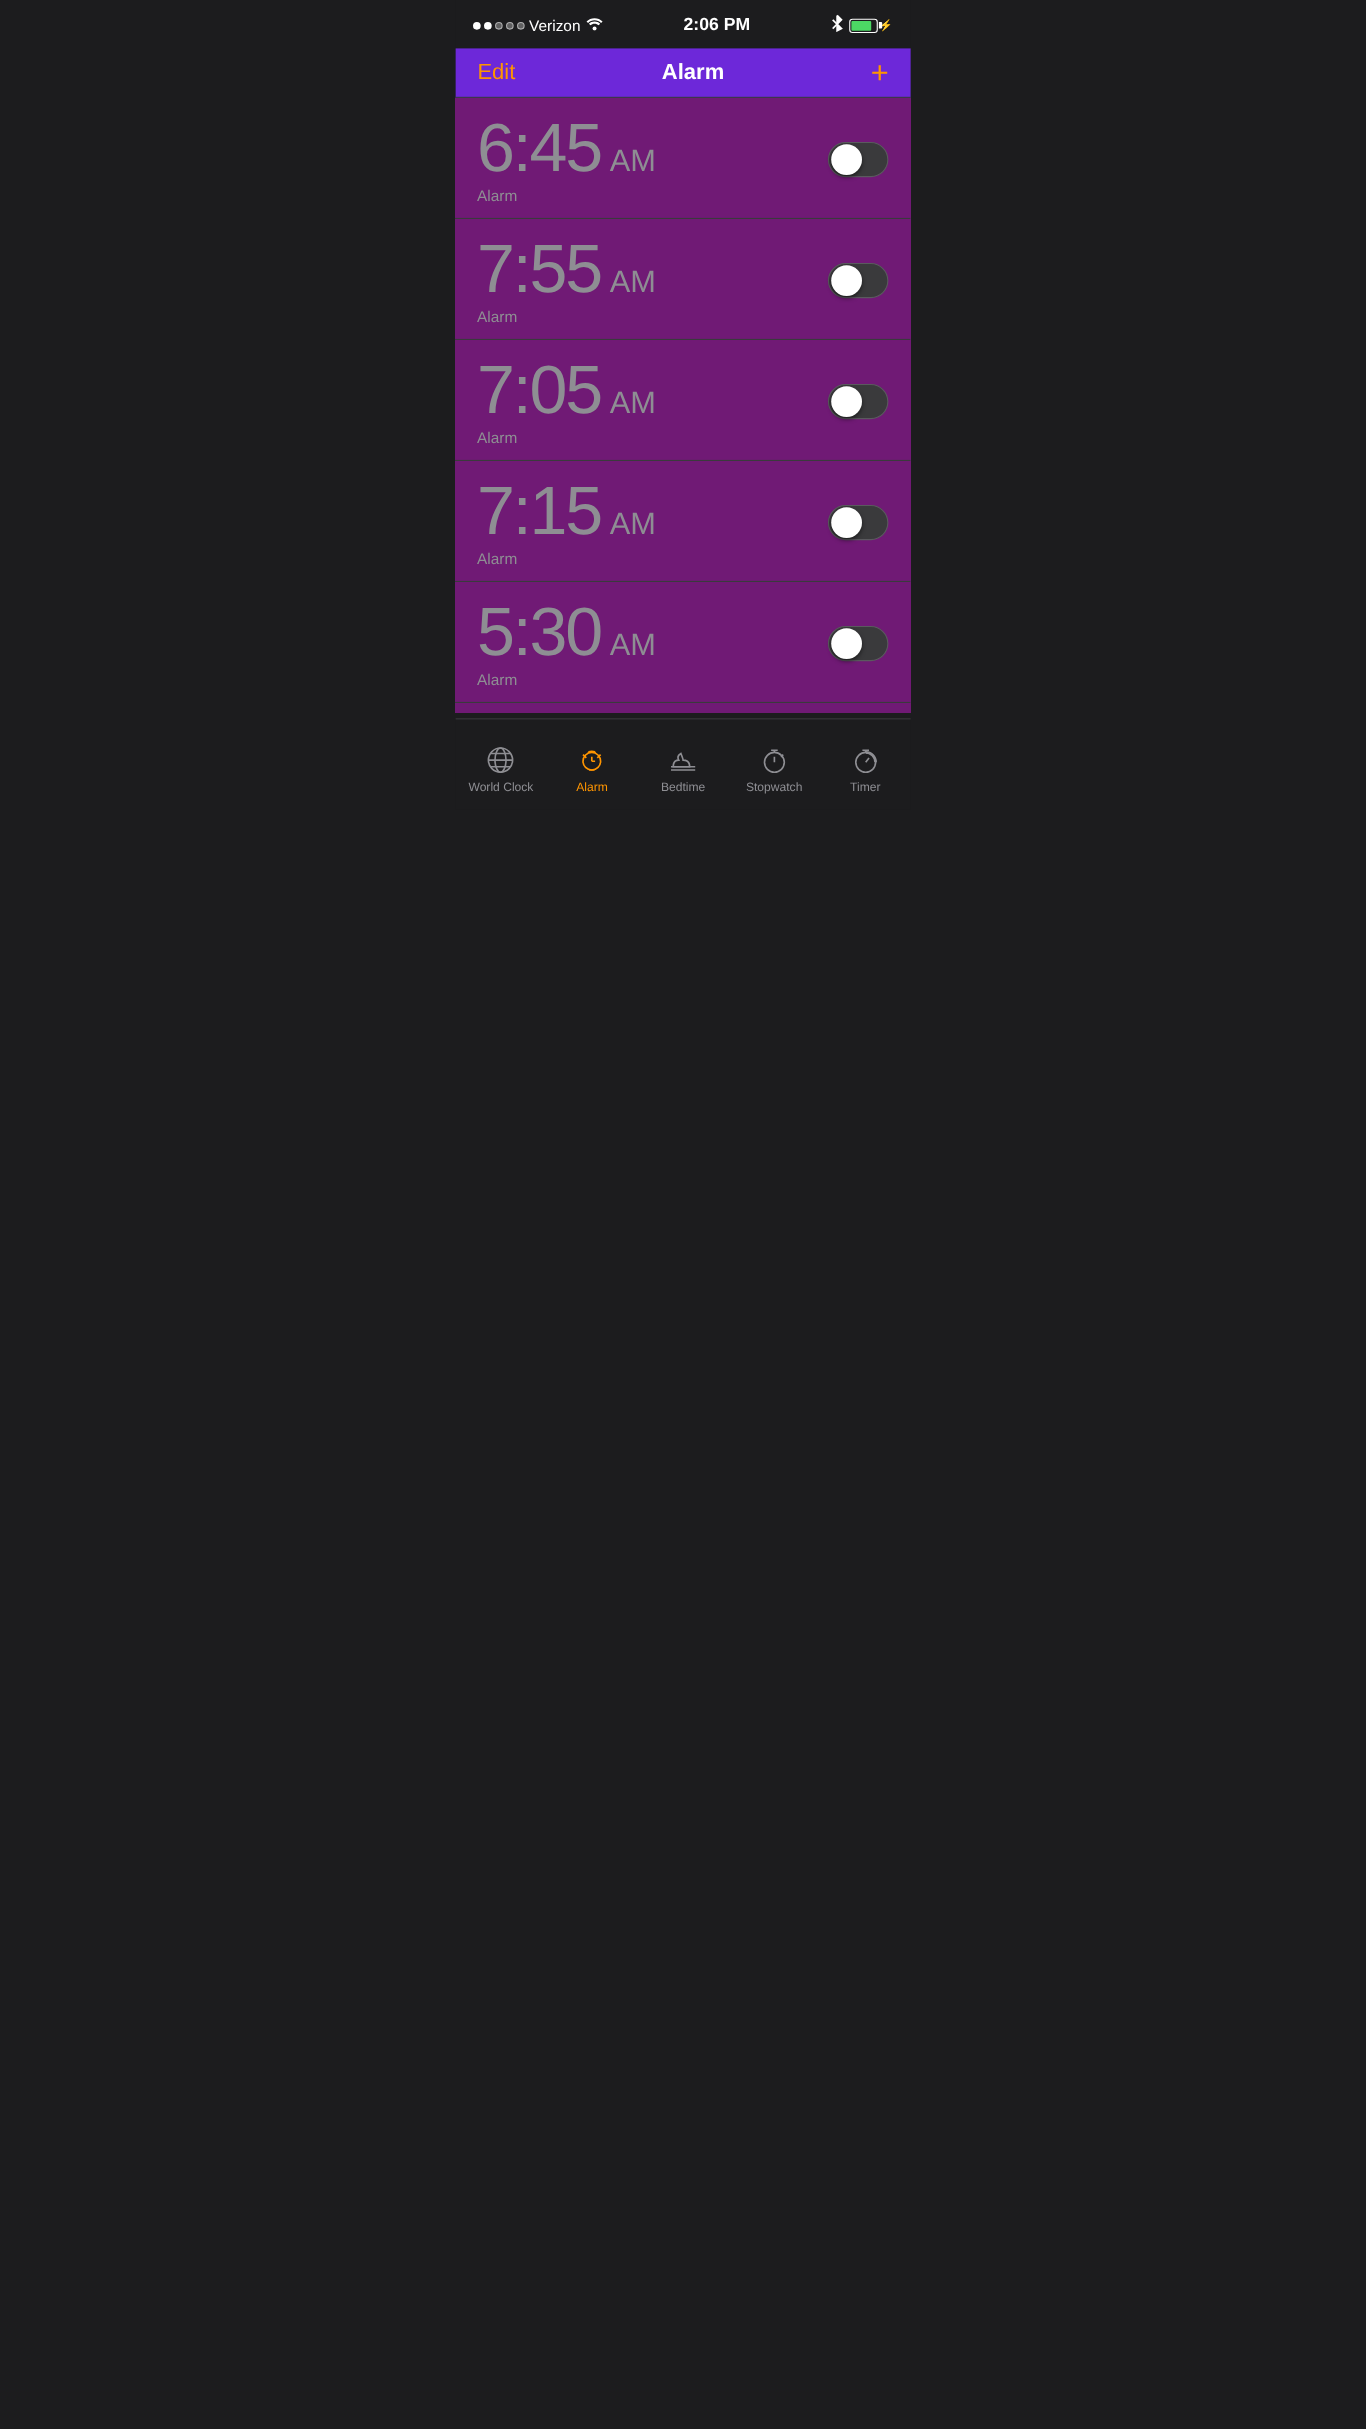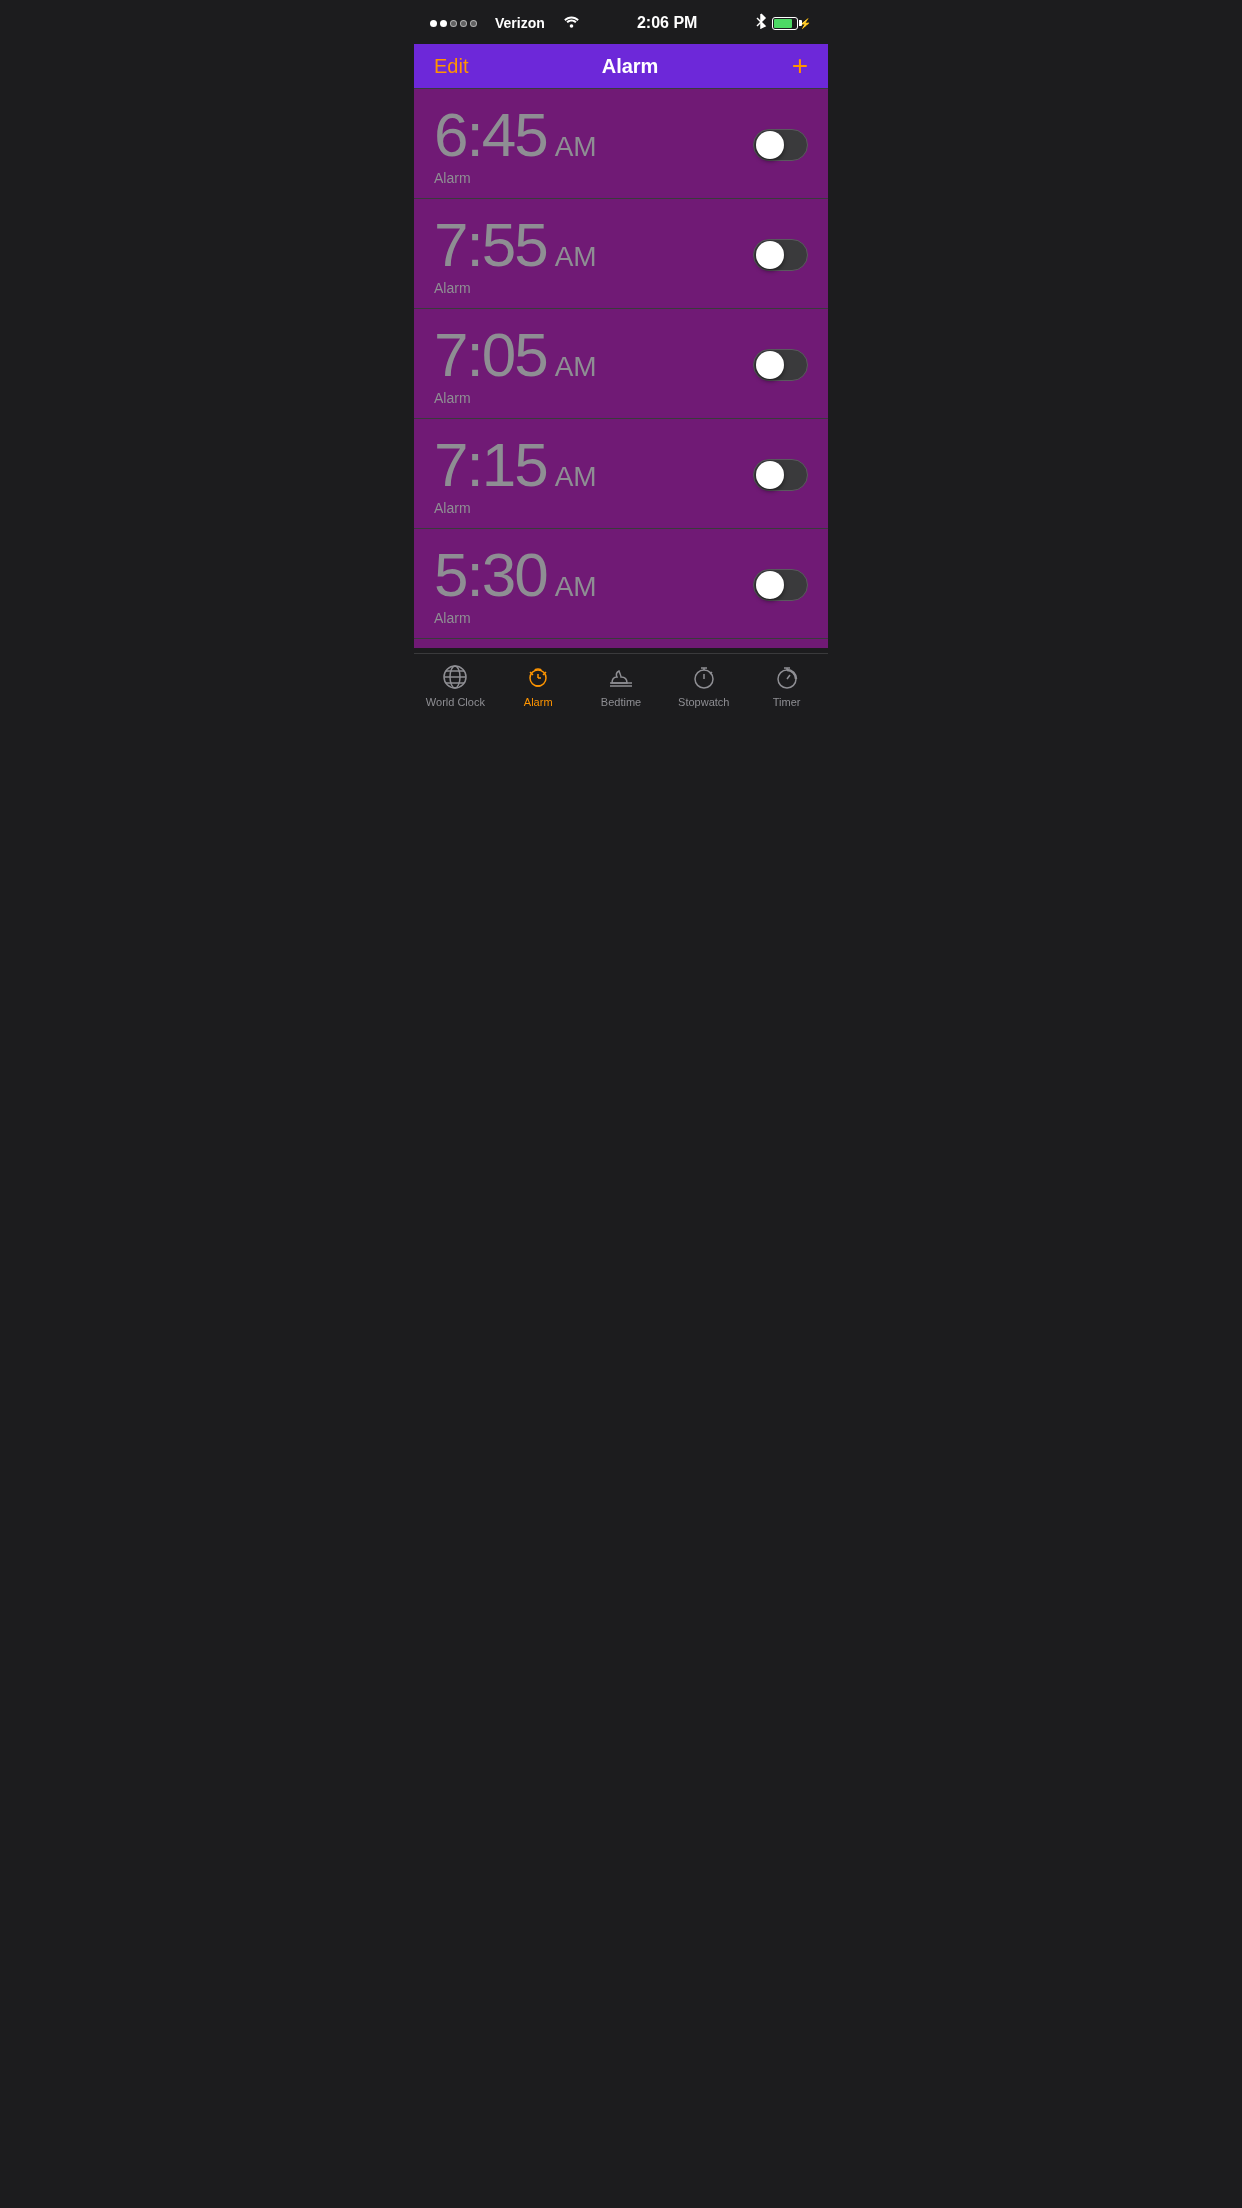--- a/index.html
+++ b/index.html
@@ -22,23 +22,23 @@
       justify-content: space-between;
       align-items: center;
       padding: 6px 16px 4px;
       height: 44px;
       background: #1c1c1e;
     }
 
     .status-left {
       display: flex;
       align-items: center;
-      gap: 18px;
+      gap: 4px;
       font-size: 13px;
-      font-weight: 700;
+      font-weight: 400;
     }
 
     .signal-dots {
       display: flex; gap: 3px; align-items: center;
     }
 
     .dot {
       width: 7px; height: 7px; border-radius: 50%;
     }
 
@@ -205,21 +205,21 @@
     .tab-bar {
       position: absolute;
       bottom: 0;
       left: 0;
       right: 0;
       height: 83px;
       background: #1c1c1e;
       border-top: 0.5px solid #3a3a3c;
       display: flex;
       justify-content: space-around;
-      align-items: flex-start;
+      align-items: center;
       padding-top: 8px;
     }
 
     .tab-item {
       display: flex;
       flex-direction: column;
       align-items: center;
       gap: 4px;
       flex: 1;
       cursor: pointer;

